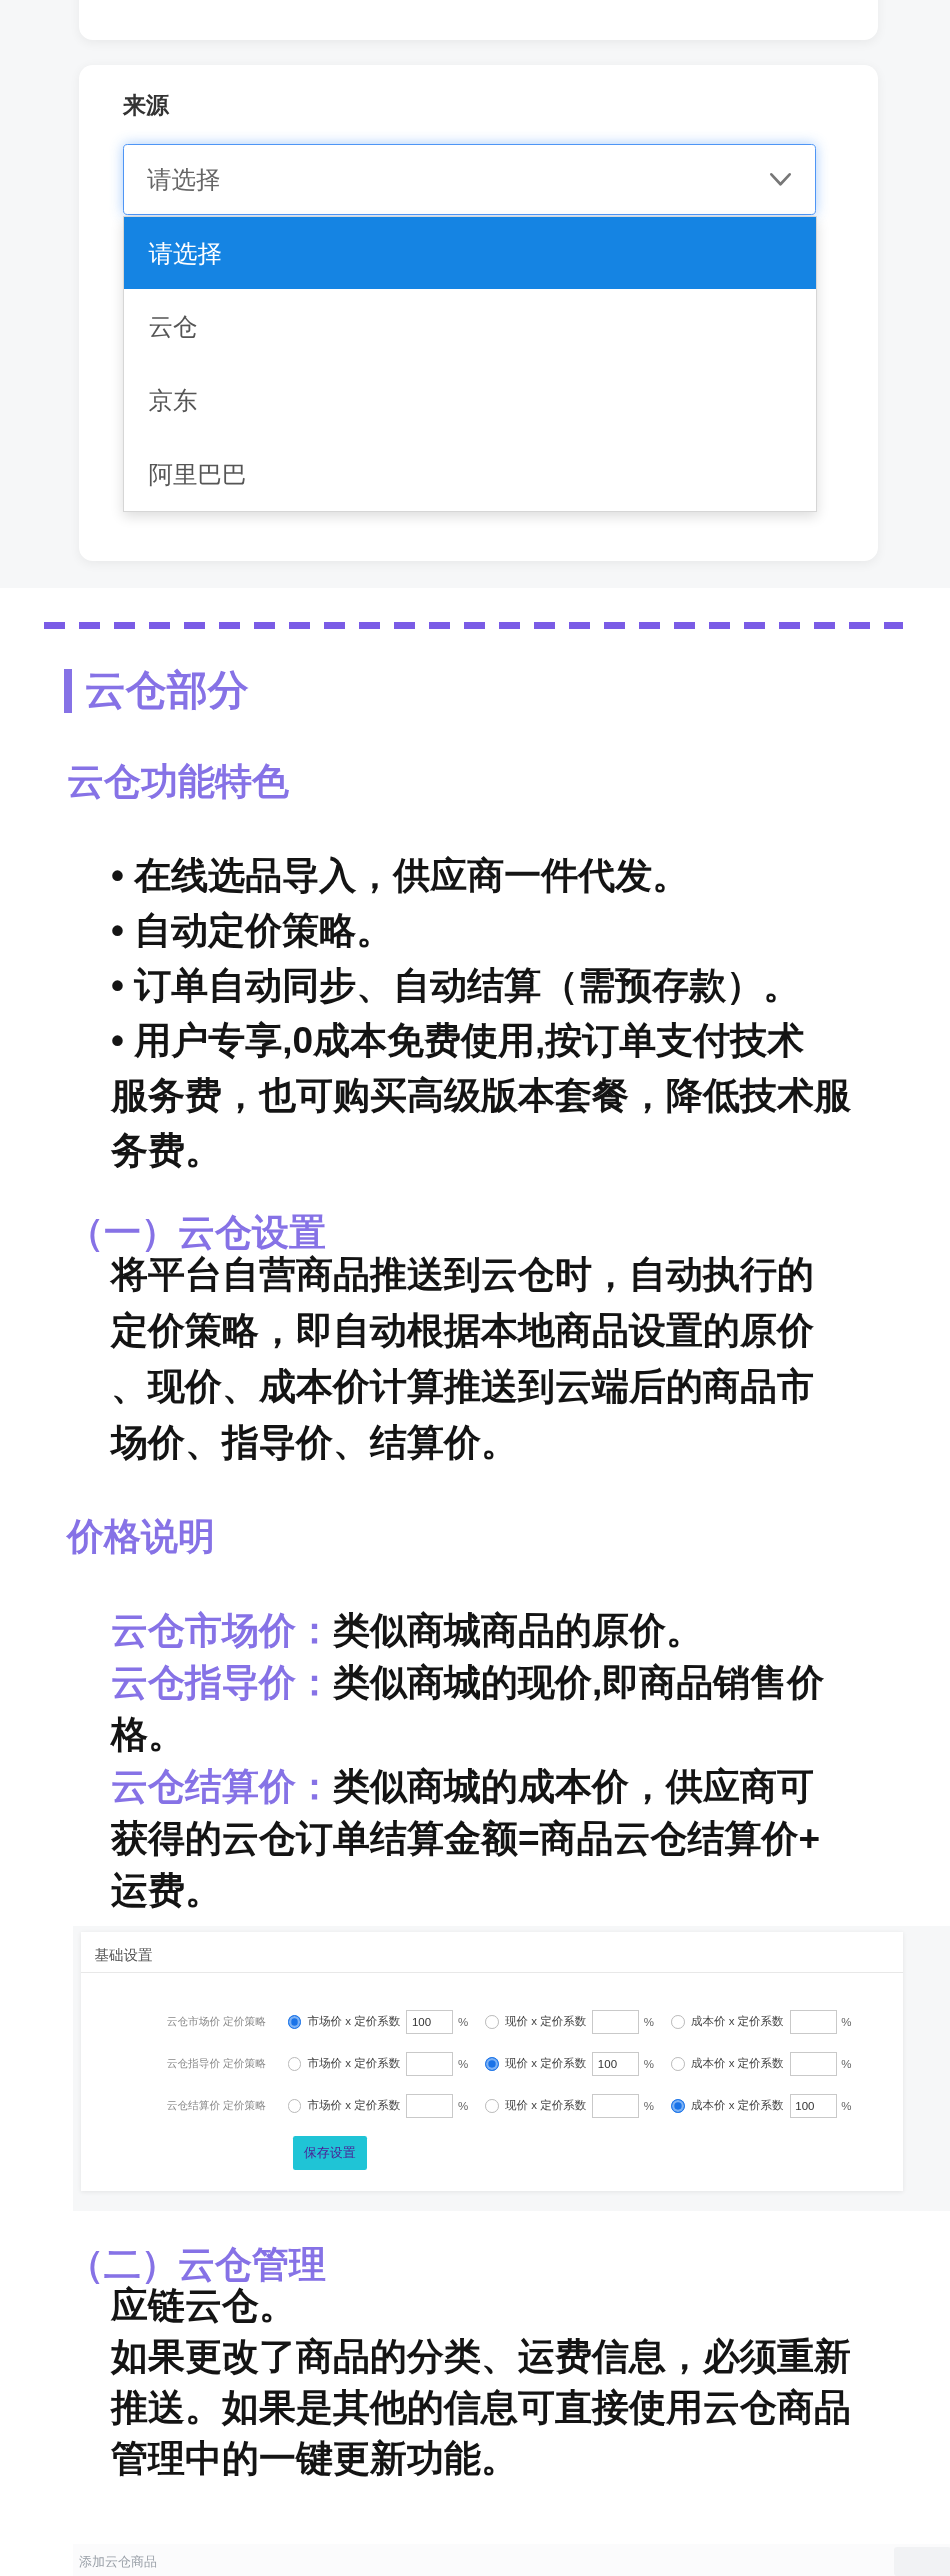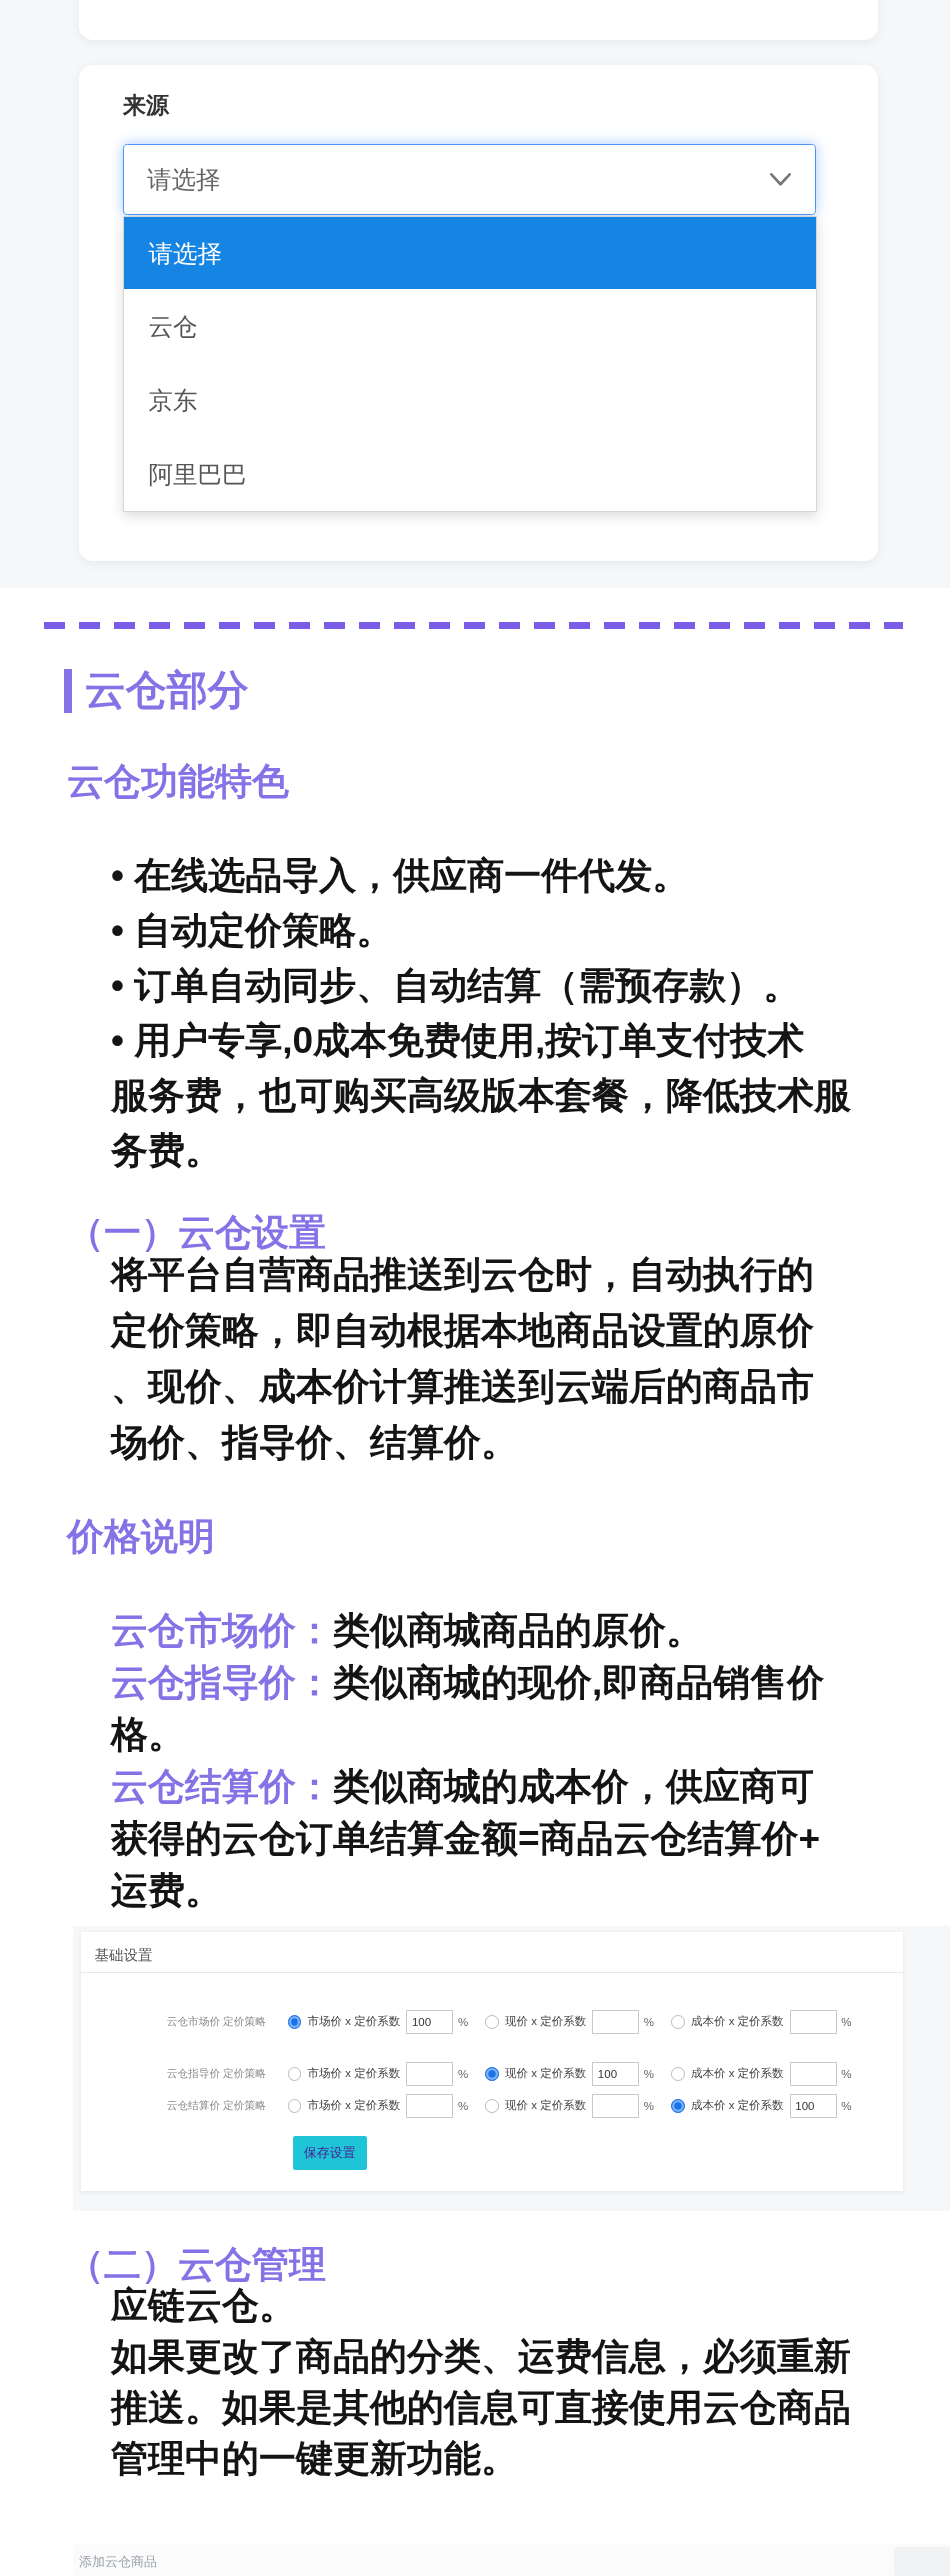--- a/index.html
+++ b/index.html
@@ -136,21 +136,21 @@
       <span class="radio"></span>
       <span>现价 x 定价系数</span>
       <input value="" style="">
       <span class="pct">%</span>
       <span class="radio"></span>
       <span>成本价 x 定价系数</span>
       <input value="" style="">
       <span class="pct">%</span>
     </div>
 
-    <div class="set-row" style="top:116px;">
+    <div class="set-row" style="top:106px;">
       <span class="rlabel">云仓指导价 定价策略</span>
       <span class="radio"></span>
       <span>市场价 x 定价系数</span>
       <input value="" style="">
       <span class="pct">%</span>
       <span class="radio on"></span>
       <span>现价 x 定价系数</span>
       <input value="100" style="">
       <span class="pct">%</span>
       <span class="radio"></span>

